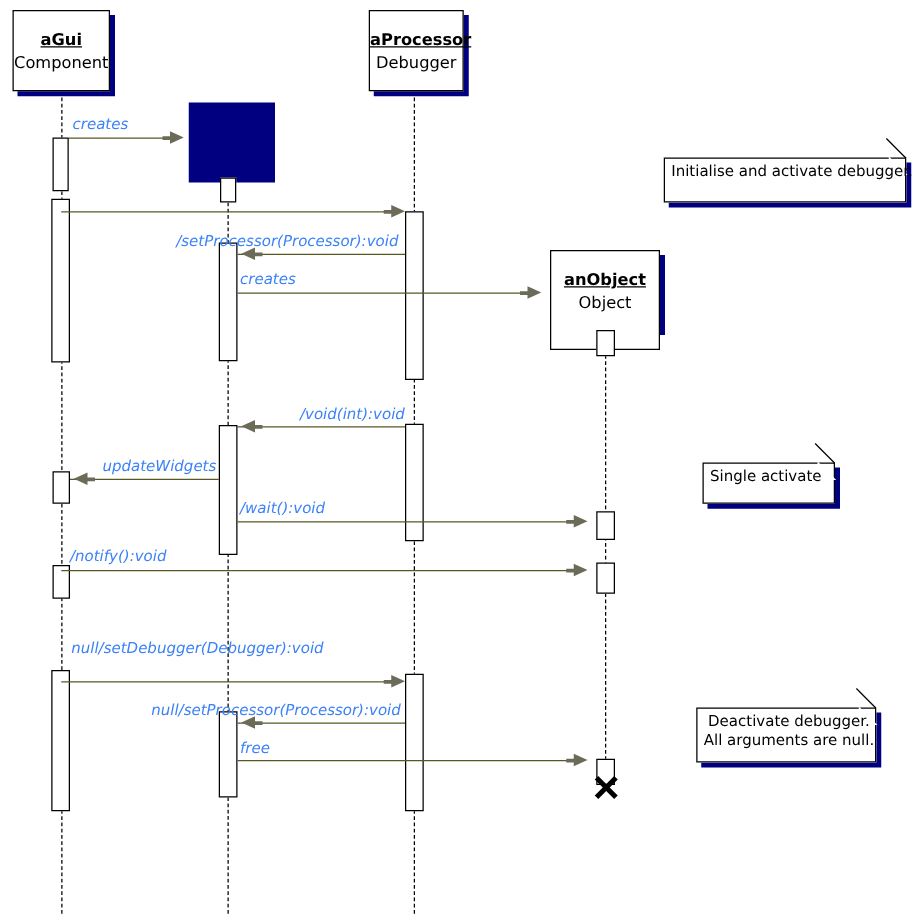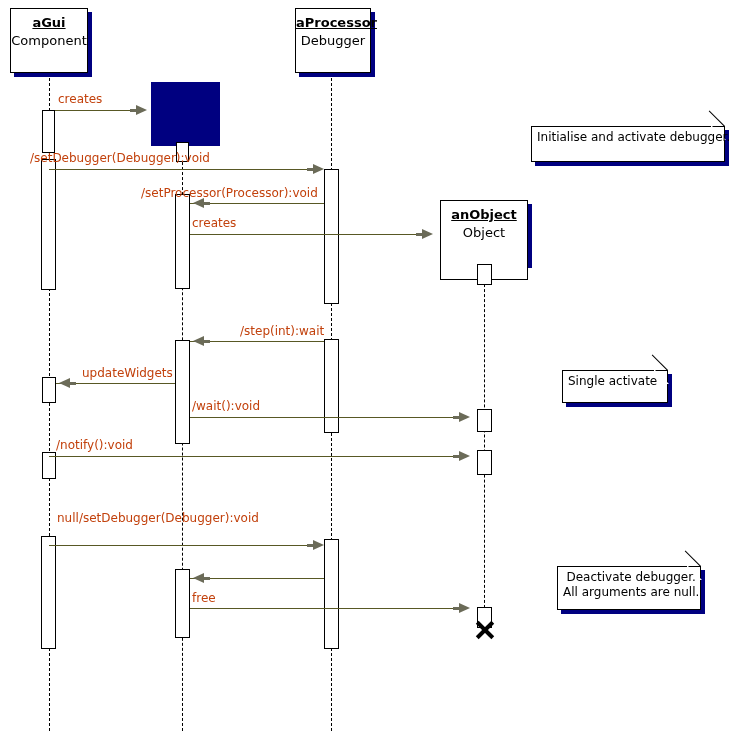--- a/index.html
+++ b/index.html
@@ -35,21 +35,21 @@
     background: #000080;
     z-index: 4;
   }
   .obj-name {
     display: block;
     font-weight: bold;
     font-size: 13px;
     color: #000000;
     text-decoration: underline;
     line-height: 15px;
-    margin-top: 6px;
+    margin-top: 16px;
     white-space: nowrap;
   }
   .obj-class {
     display: block;
     font-size: 13px;
     color: #000000;
     line-height: 16px;
     margin-top: 3px;
     white-space: nowrap;
   }
@@ -71,24 +71,25 @@
   
   .msg-line {
     position: absolute;
     height: 0;
     border-top: 1px solid #585824;
     z-index: 7;
   }
   .msg-label {
     position: absolute;
     font-size: 12px;
-    color: #c2410c;
+    color: #3b82f6;
     line-height: 13px;
     white-space: nowrap;
     z-index: 8;
+    font-style: italic;
   }
   .arrow-head {
     position: absolute;
     width: 0; height: 0;
     z-index: 9;
   }
   .arrow-head.right {
     border-top: 5px solid transparent;
     border-bottom: 5px solid transparent;
     border-left: 11px solid #6b6b58;
@@ -216,36 +217,35 @@
   <div class="activation" style="left:477px; top:264px; width:15px; height:21px;"></div>
   <div class="activation" style="left:477px; top:409px; width:15px; height:23px;"></div>
   <div class="activation" style="left:477px; top:450px; width:15px; height:25px;"></div>
   <div class="activation" style="left:477px; top:607px; width:15px; height:21px;"></div>
 
   <div class="msg-label" style="left:58px; top:93px;">creates</div>
   <div class="msg-line" style="left:55px; top:110px; width:85px;"></div>
   <div class="arrow-stem" style="left:130px; top:109px; width:10px;"></div>
   <div class="arrow-head right" style="left:136px; top:105px;"></div>
 
-  <div class="msg-label" style="left:30px; top:152px;">/setDebugger(Debugger):void</div>
   <div class="msg-line" style="left:49px; top:169px; width:268px;"></div>
   <div class="arrow-stem" style="left:307px; top:168px; width:10px;"></div>
   <div class="arrow-head right" style="left:313px; top:164px;"></div>
 
   <div class="msg-label" style="left:141px; top:187px;">/setProcessor(Processor):void</div>
   <div class="msg-line" style="left:190px; top:203px; width:134px;"></div>
   <div class="arrow-stem" style="left:200px; top:202px; width:10px;"></div>
   <div class="arrow-head left" style="left:193px; top:198px;"></div>
 
   <div class="msg-label" style="left:192px; top:217px;">creates</div>
   <div class="msg-line" style="left:190px; top:234px; width:236px;"></div>
   <div class="arrow-stem" style="left:416px; top:233px; width:10px;"></div>
   <div class="arrow-head right" style="left:422px; top:229px;"></div>
 
-  <div class="msg-label" style="left:240px; top:325px;">/step(int):wait</div>
+  <div class="msg-label" style="left:240px; top:325px;">/void(int):void</div>
   <div class="msg-line" style="left:190px; top:341px; width:134px;"></div>
   <div class="arrow-stem" style="left:200px; top:340px; width:10px;"></div>
   <div class="arrow-head left" style="left:193px; top:336px;"></div>
 
   <div class="msg-label" style="left:82px; top:367px;">updateWidgets</div>
   <div class="msg-line" style="left:56px; top:383px; width:119px;"></div>
   <div class="arrow-stem" style="left:66px; top:382px; width:10px;"></div>
   <div class="arrow-head left" style="left:59px; top:378px;"></div>
 
   <div class="msg-label" style="left:192px; top:400px;">/wait():void</div>
@@ -256,20 +256,21 @@
   <div class="msg-label" style="left:56px; top:439px;">/notify():void</div>
   <div class="msg-line" style="left:49px; top:456px; width:414px;"></div>
   <div class="arrow-stem" style="left:453px; top:455px; width:10px;"></div>
   <div class="arrow-head right" style="left:459px; top:451px;"></div>
 
   <div class="msg-label" style="left:57px; top:512px;">null/setDebugger(Debugger):void</div>
   <div class="msg-line" style="left:49px; top:545px; width:268px;"></div>
   <div class="arrow-stem" style="left:307px; top:544px; width:10px;"></div>
   <div class="arrow-head right" style="left:313px; top:540px;"></div>
 
+  <div class="msg-label" style="left:121px; top:562px;">null/setProcessor(Processor):void</div>
   <div class="msg-line" style="left:190px; top:578px; width:134px;"></div>
   <div class="arrow-stem" style="left:200px; top:577px; width:10px;"></div>
   <div class="arrow-head left" style="left:193px; top:573px;"></div>
 
   <div class="msg-label" style="left:192px; top:592px;">free</div>
   <div class="msg-line" style="left:190px; top:608px; width:273px;"></div>
   <div class="arrow-stem" style="left:453px; top:607px; width:10px;"></div>
   <div class="arrow-head right" style="left:459px; top:603px;"></div>
 
   <div class="destroy-x" style="left:474px; top:619px; width:22px; height:22px;">

